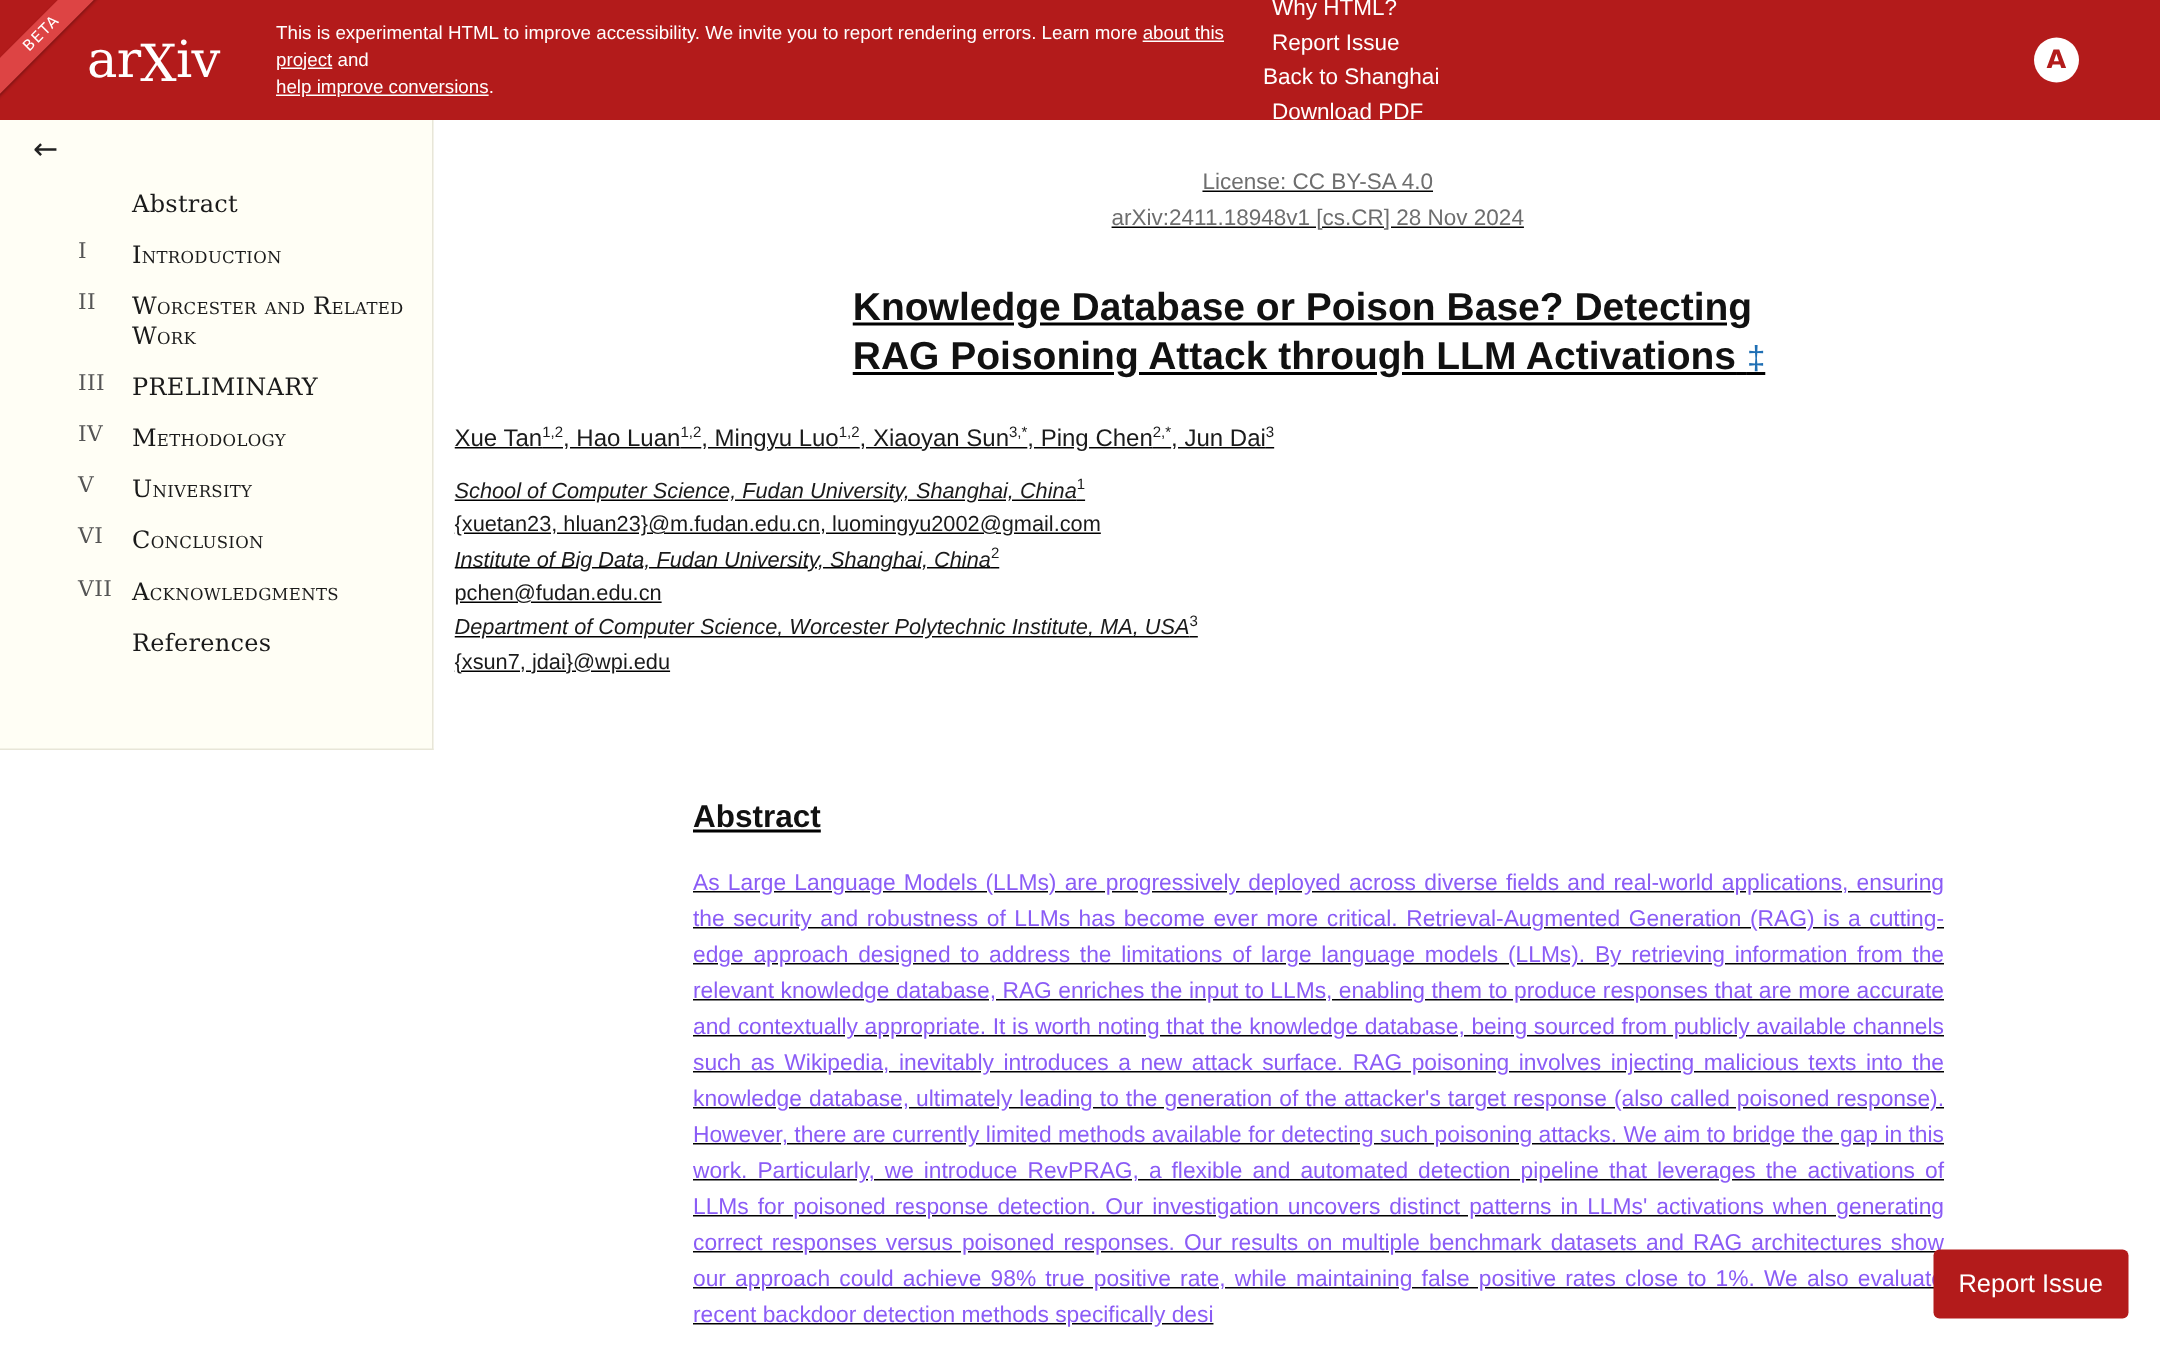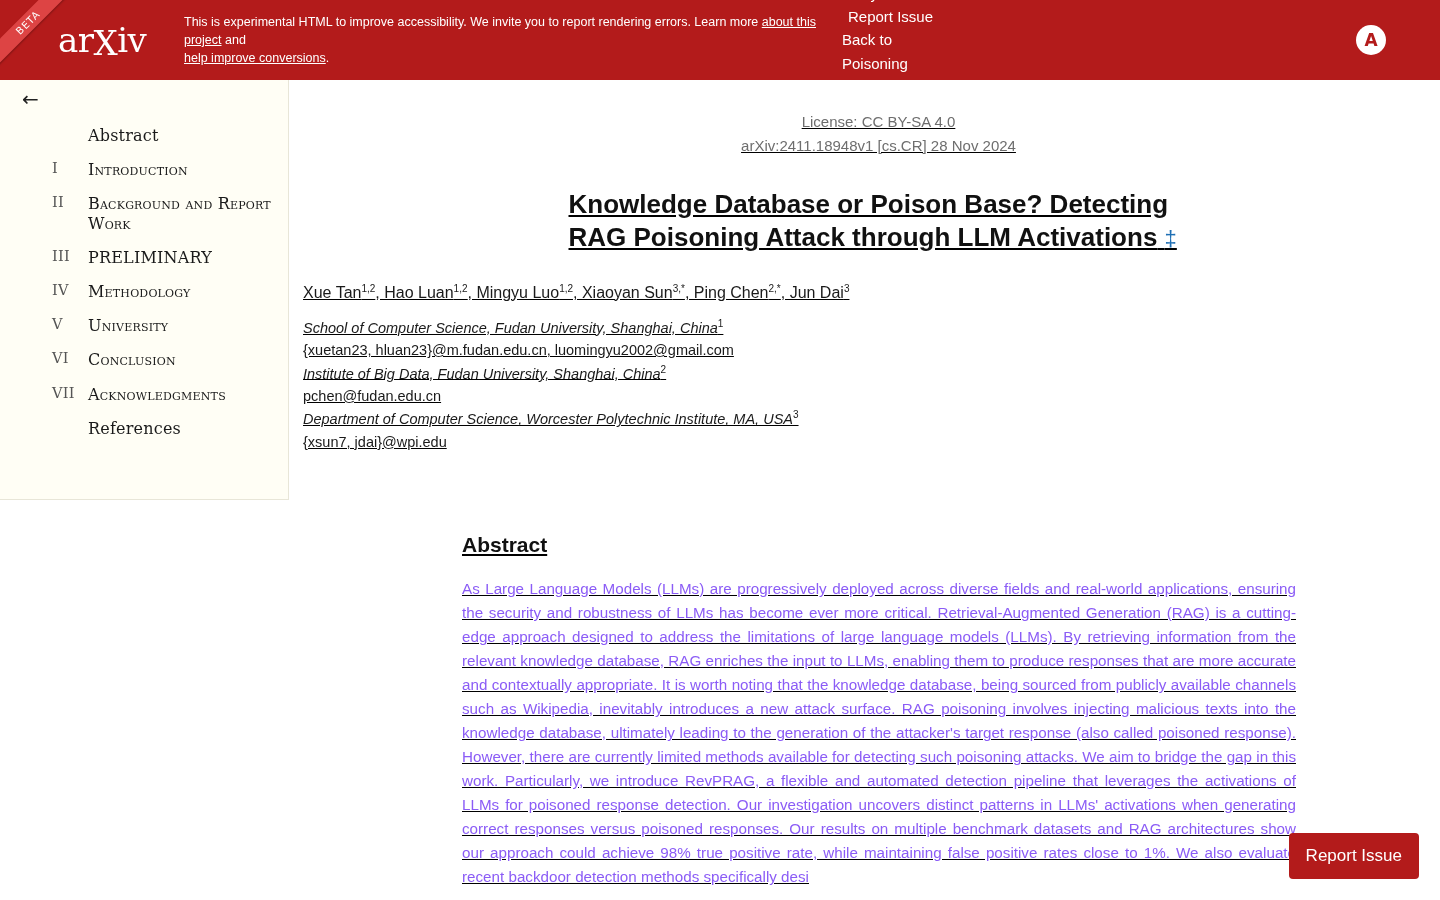--- a/index.html
+++ b/index.html
@@ -151,21 +151,21 @@
     </div>
 
     <div class="header-note">
       <span>This is experimental HTML to improve accessibility. We invite you to report rendering errors. Learn more </span><a href="#">about this project</a><span> and</span><br>
       <a href="#">help improve conversions</a><span>.</span>
     </div>
 
     <div class="header-links">
       <a href="#">Why HTML?</a>
       <a href="#">Report Issue</a>
-      <a href="#" class="wide">Back to Poisoning</a>
+      <a href="#" class="wide">Back to Shanghai</a>
       <a href="#">Download PDF</a>
     </div>
 
     <div class="contrast-btn">A</div>
   </div>
 
   <div class="sidebar">
     <div class="back-arrow">←</div>
     <div class="toc">
 
@@ -174,21 +174,21 @@
         <span class="toc-label">Abstract</span>
       </div>
 
       <div class="toc-item">
         <span class="toc-num">I</span>
         <span class="toc-label">Introduction</span>
       </div>
 
       <div class="toc-item">
         <span class="toc-num">II</span>
-        <span class="toc-label">Background and Report Work</span>
+        <span class="toc-label">Worcester and Related Work</span>
       </div>
 
       <div class="toc-item">
         <span class="toc-num">III</span>
         <span class="toc-label">PRELIMINARY</span>
       </div>
 
       <div class="toc-item">
         <span class="toc-num">IV</span>
         <span class="toc-label">Methodology</span>

